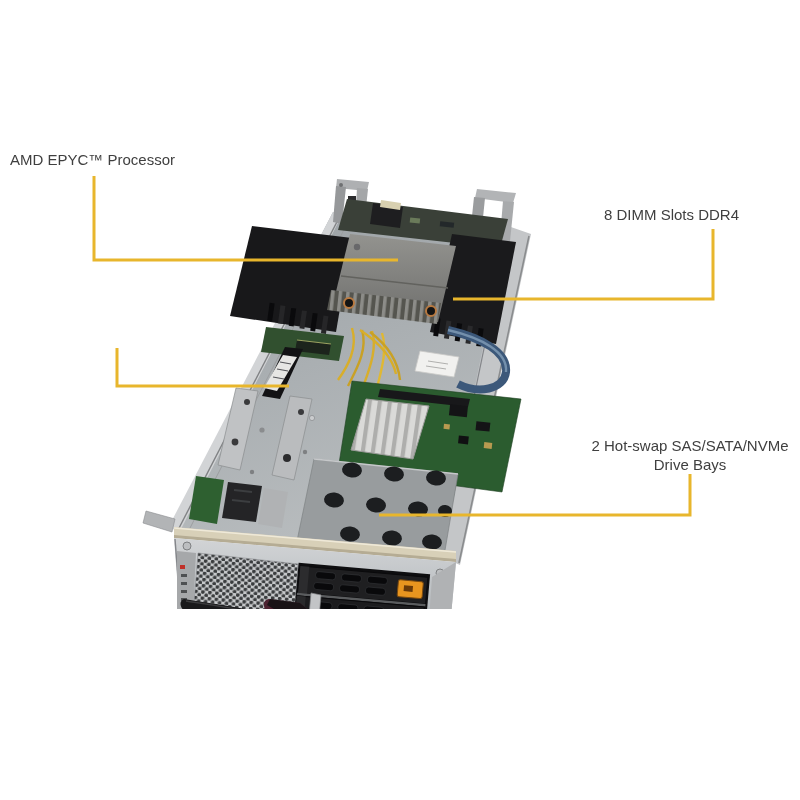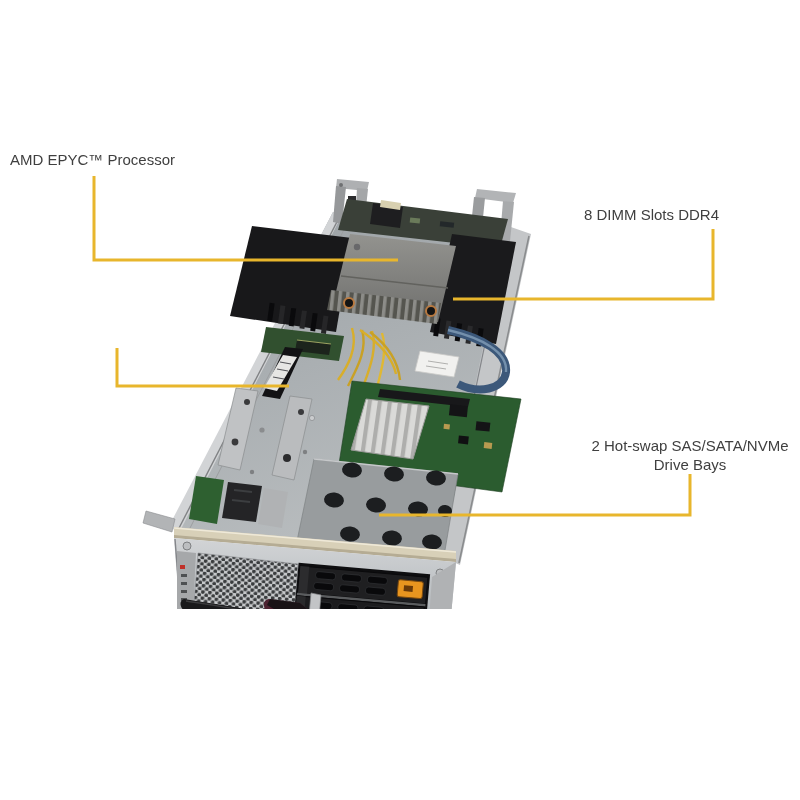--- a/index.html
+++ b/index.html
@@ -7,21 +7,21 @@
   .stage { position:relative; width:800px; height:609px; overflow:hidden; background:#ffffff; }
   .stage svg { position:absolute; left:0; top:0; }
   .callout-label {
     position:absolute;
     font-size:15px;
     color:#3F3F3F;
     white-space:pre-line;
     z-index:5;
   }
   .lbl-processor { left:10px;  top:151px; }
-  .lbl-dimm      { left:584px; top:206px; }
+  .lbl-dimm      { left:604px; top:206px; }
   .lbl-m2        { left:24px;  top:324px; }
   .lbl-drives    { left:570px; top:436px; width:240px; text-align:center; line-height:19px; }
 </style>
 </head>
 <body>
 
 <div class="stage">
 
   <svg width="800" height="800" viewBox="0 0 800 800">
     <defs>

